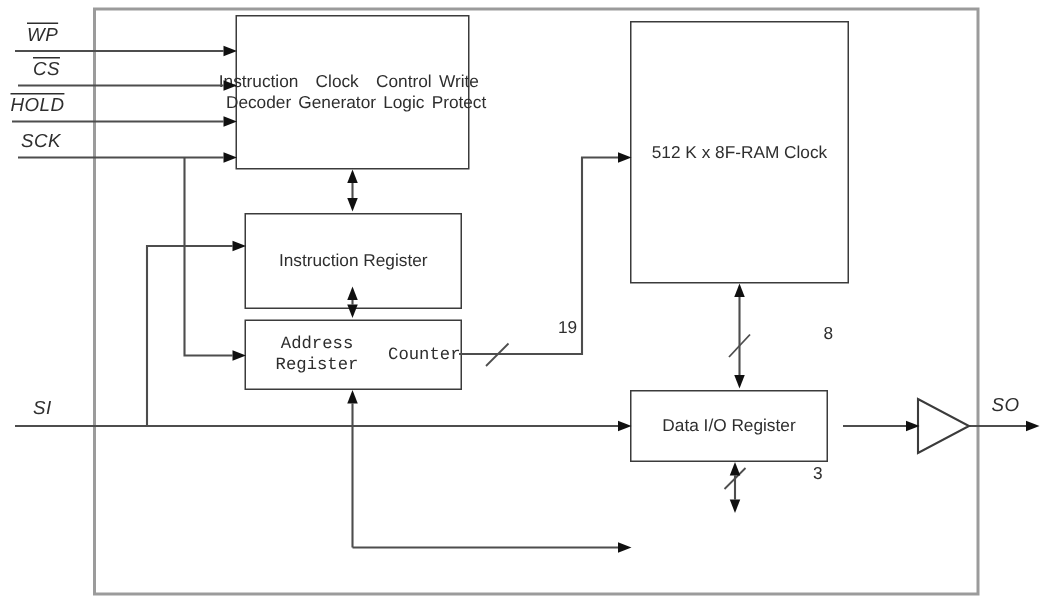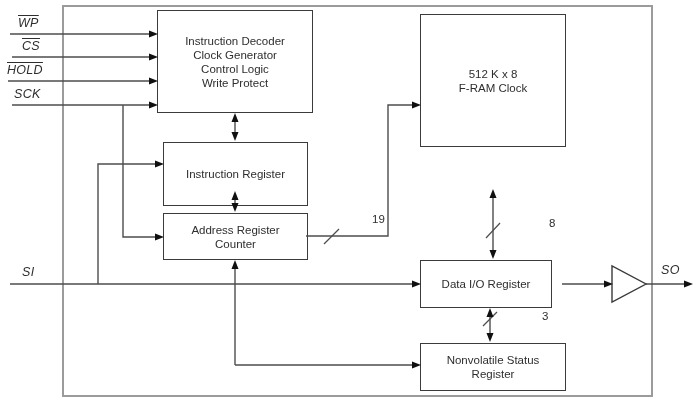--- a/index.html
+++ b/index.html
@@ -6,29 +6,29 @@
   #canvas{
     position:relative;width:700px;height:403px;background:#ffffff;
     font-family:"Liberation Sans", sans-serif;overflow:hidden;
   }
   #outer-border{
     position:absolute;left:62px;top:5px;width:591px;height:392px;
     border:2px solid #9b9b9b;box-sizing:border-box;background:#ffffff;z-index:1;
   }
   .box{
     position:absolute;box-sizing:border-box;background:#ffffff;
-    border:1.5px solid #3b3b3b;display:flex;flex-direction:column;
+    border:1.5px solid #3b3b3b;display:flex;flex-direction:row;
     align-items:center;justify-content:center;text-align:center;
     font-size:11.5px;line-height:14px;color:#2e2e2e;z-index:2;
   }
   .box span{display:block;}
   #box-decoder{left:157px;top:10px;width:156px;height:103px;}
   #box-ir{left:163px;top:142px;width:145px;height:64px;text-align:center;}
-  #box-arc{left:163px;top:213px;width:145px;height:47px;}
-  #box-fram{left:420px;top:14px;width:146px;height:133px;}
+  #box-arc{left:163px;top:213px;width:145px;height:47px;font-family:Liberation Mono, monospace;}
+  #box-fram{left:420px;top:14px;width:146px;height:175px;}
   #box-dio{left:420px;top:260px;width:132px;height:48px;}
   #box-nsr{left:420px;top:343px;width:146px;height:48px;}
   #wires{position:absolute;left:0;top:0;z-index:3;pointer-events:none;}
   .sig{
     position:absolute;font-size:12.5px;color:#2e2e2e;z-index:4;
     letter-spacing:0.3px;
     font-style:italic;
   }
   .overline{text-decoration:overline;}
   .busw{
@@ -60,24 +60,20 @@
 
   <div class="box" id="box-fram">
     <span>512 K x 8</span>
     <span>F-RAM Clock</span>
   </div>
 
   <div class="box" id="box-dio">
     <span>Data I/O Register</span>
   </div>
 
-  <div class="box" id="box-nsr">
-    <span>Nonvolatile Status</span>
-    <span>Register</span>
-  </div>
 
   <svg id="wires" width="700" height="403" viewBox="0 0 700 403">
     <g stroke="#4d4d4d" stroke-width="1.4" fill="none">
 
       <path d="M10,34 H149"></path>
       <path d="M12,57 H149"></path>
       <path d="M8,81 H149"></path>
       <path d="M12,105 H149"></path>
       <path d="M123,105 V237 H155"></path>
       <path d="M10,284 H412"></path>

